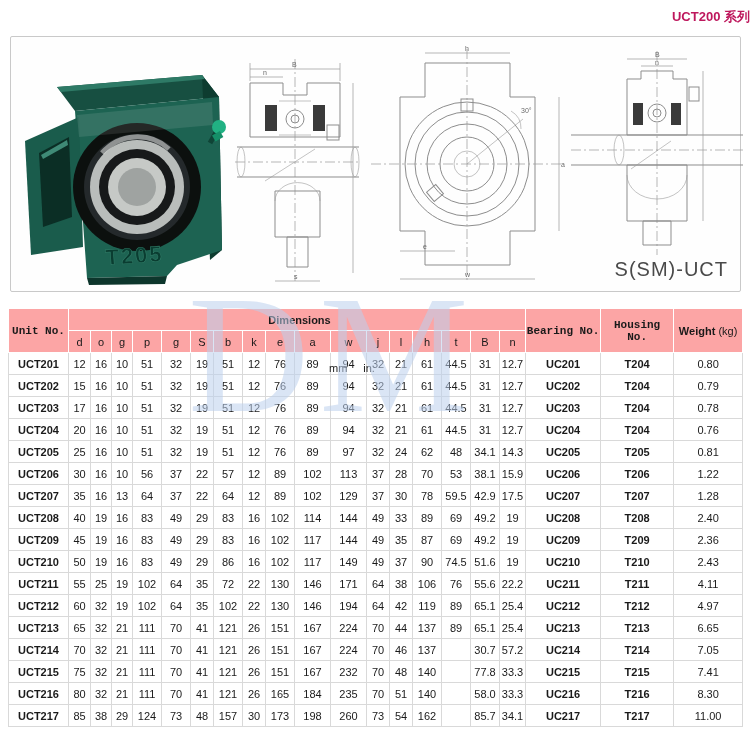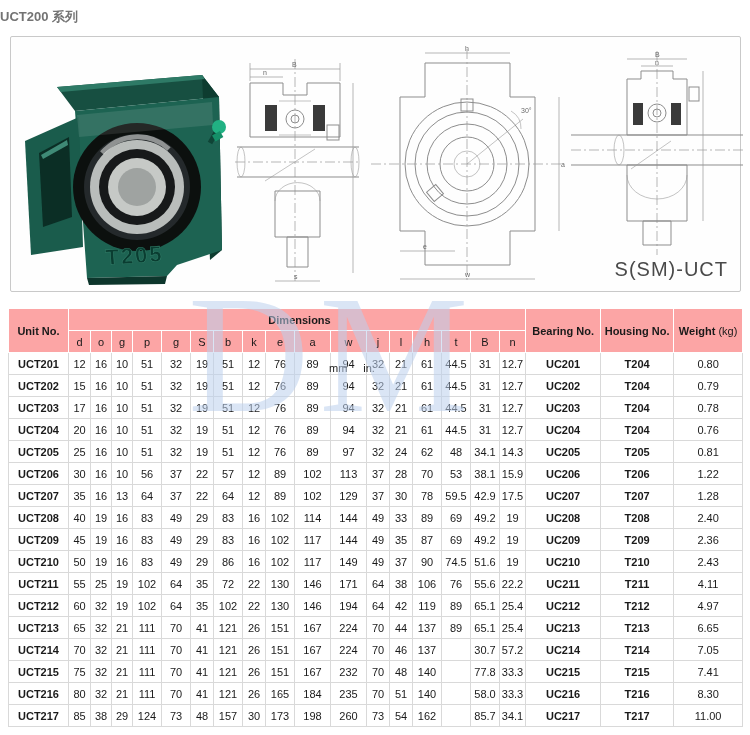--- a/index.html
+++ b/index.html
@@ -1,18 +1,18 @@
 <!DOCTYPE html>
 <html><head>
 <meta charset="utf-8">
 <style>
   * { margin:0; padding:0; box-sizing:border-box; }
   html,body { width:750px; height:735px; background:#ffffff; font-family:"Liberation Sans", sans-serif; position:relative; overflow:hidden; }
 
-  .page-title { position:absolute; top:8px; left:0; width:750px; text-align:left; font-size:13px; font-weight:bold; color:#737373; }
+  .page-title { position:absolute; top:8px; left:0; width:750px; text-align:right; font-size:13px; font-weight:bold; color:#be185d; }
 
   .diagram-panel { position:absolute; left:10px; top:36px; width:731px; height:256px; background:#fefefe; border:1px solid #c9c9c9; border-radius:2px; }
   .photo-wrap   { position:absolute; left:6px;  top:8px; }
   .draw1-wrap   { position:absolute; left:224px; top:4px; }
   .draw2-wrap   { position:absolute; left:352px; top:4px; }
   .draw3-wrap   { position:absolute; left:560px; top:6px; }
   .drawing-caption { position:absolute; right:12px; bottom:10px; font-size:20px; color:#4a4a4a; letter-spacing:1px; }
 
   .tech  { stroke:#8d8d8d; fill:none; stroke-width:1; }
   .thin  { stroke:#9a9a9a; fill:none; stroke-width:0.6; }
@@ -20,21 +20,21 @@
   .dark  { fill:#3a3a3a; stroke:none; }
   .dlab  { font-family:"Liberation Sans", sans-serif; font-size:7px; fill:#6a6a6a; }
 
   .watermark { position:absolute; left:188px; top:270px; z-index:30; pointer-events:none;
                font-family:Liberation Serif, serif; font-size:168px; line-height:1; letter-spacing:10px;
                color:rgba(187,208,236,0.55); }
 
   table.spec { position:absolute; left:8px; top:308px; width:734px; border-collapse:collapse; table-layout:fixed;
                font-size:11px; color:#1a1a1a; border:1px solid #c9c9c9; }
   table.spec th { background:#fca5a5; border:1px solid #ffffff; font-weight:normal; height:22px; text-align:center; }
-  table.spec th.hdr-bold { font-weight:bold; }
+  table.spec th.hdr-bold { font-weight:bold;font-family:Liberation Mono, monospace; }
   table.spec td { background:#ffffff; border:1px solid #d9d9d9; height:22px; text-align:center; }
   td.unit-cell, td.bearing-cell, td.housing-cell { font-weight:bold; }
   .dims-head { position:relative; text-align:left; }
   .dims-head .dim-title { font-weight:bold; padding-left:5px; }
   .dims-head .units { position:absolute; left:57%; top:50%; transform:translateY(-50%); font-weight:normal;margin-top:48px; }
   .dims-head .units span { margin-right:16px; }
 </style>
 </head>
 <body>
 

